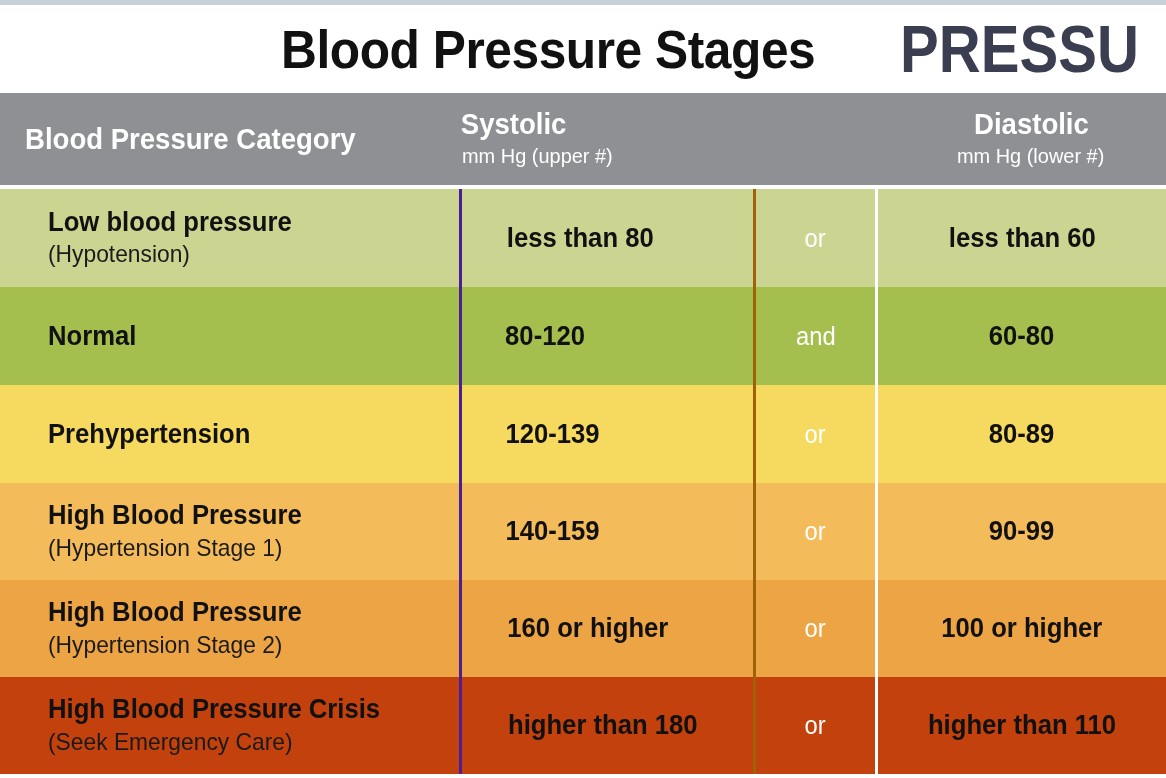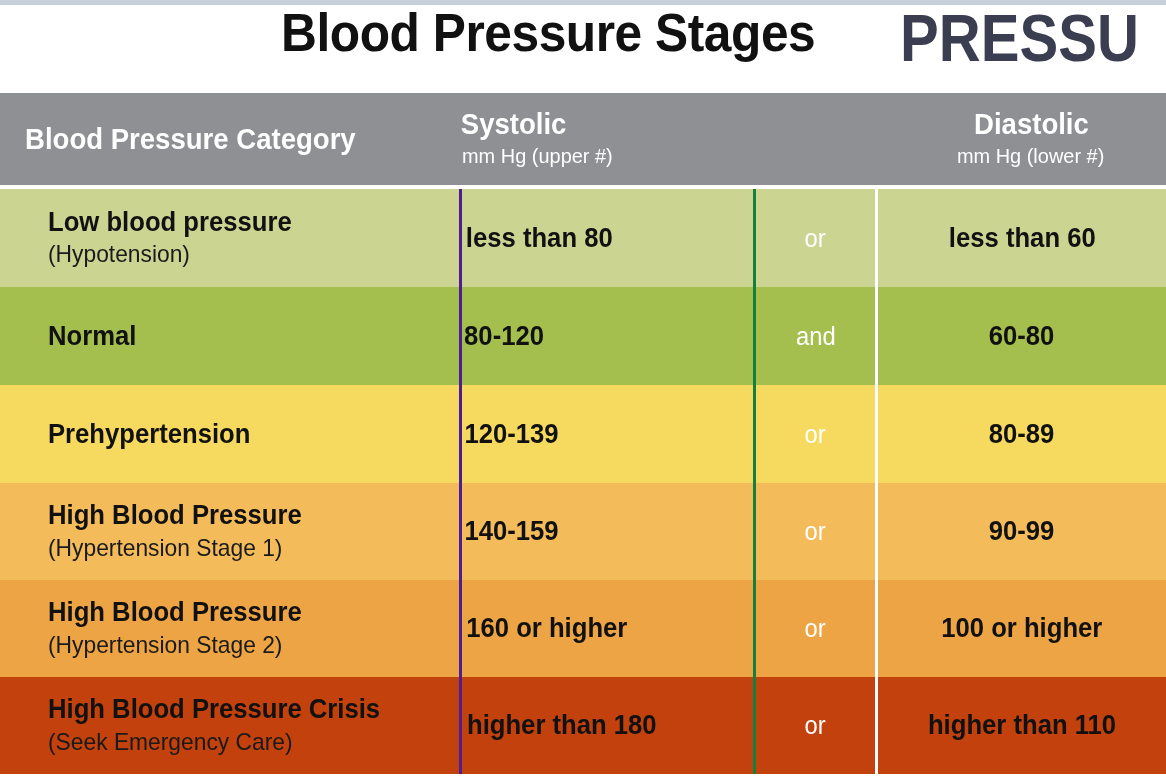--- a/index.html
+++ b/index.html
@@ -28,21 +28,21 @@
   }
 
   
   .title-bar {
     position: absolute;
     top: 5px; left: 0;
     width: 1166px;
     height: 88px;
     background: #ffffff;
     display: flex;
-    align-items: flex-start;
+    align-items: center;
     justify-content: flex-start;
     overflow: hidden;
     white-space: nowrap;
   }
   .title-main {
     font-family: "Liberation Sans Narrow", "Liberation Sans", sans-serif;
     font-weight: bold;
     font-size: 54px;
     color: #111111;
     letter-spacing: -0.5px;
@@ -96,21 +96,21 @@
   }
 
   
   .col-category { width: 462px; padding-left: 25px; align-items: flex-start; }
   .col-systolic { width: 294px; align-items: flex-start; }
   .col-conj     { width: 122px; align-items: center; }
   .col-diastolic{ width: 288px; align-items: center; }
 
   
   .data-row .col-category { border-right: 3px solid #4c1d95; padding-left: 48px; }
-  .data-row .col-systolic { border-right: 3px solid #15803d; }
+  .data-row .col-systolic { border-right: 3px solid #a16207; padding-left: 41px; }
   .data-row .col-conj     { border-right: 3px solid #ffffff; }
 
   
   .hdr-title {
     font-family: "Liberation Sans Narrow", "Liberation Sans", sans-serif;
     color: #ffffff;
     font-weight: bold;
     font-size: 29px;
     line-height: 1.05;
     transform: scaleX(0.95);

